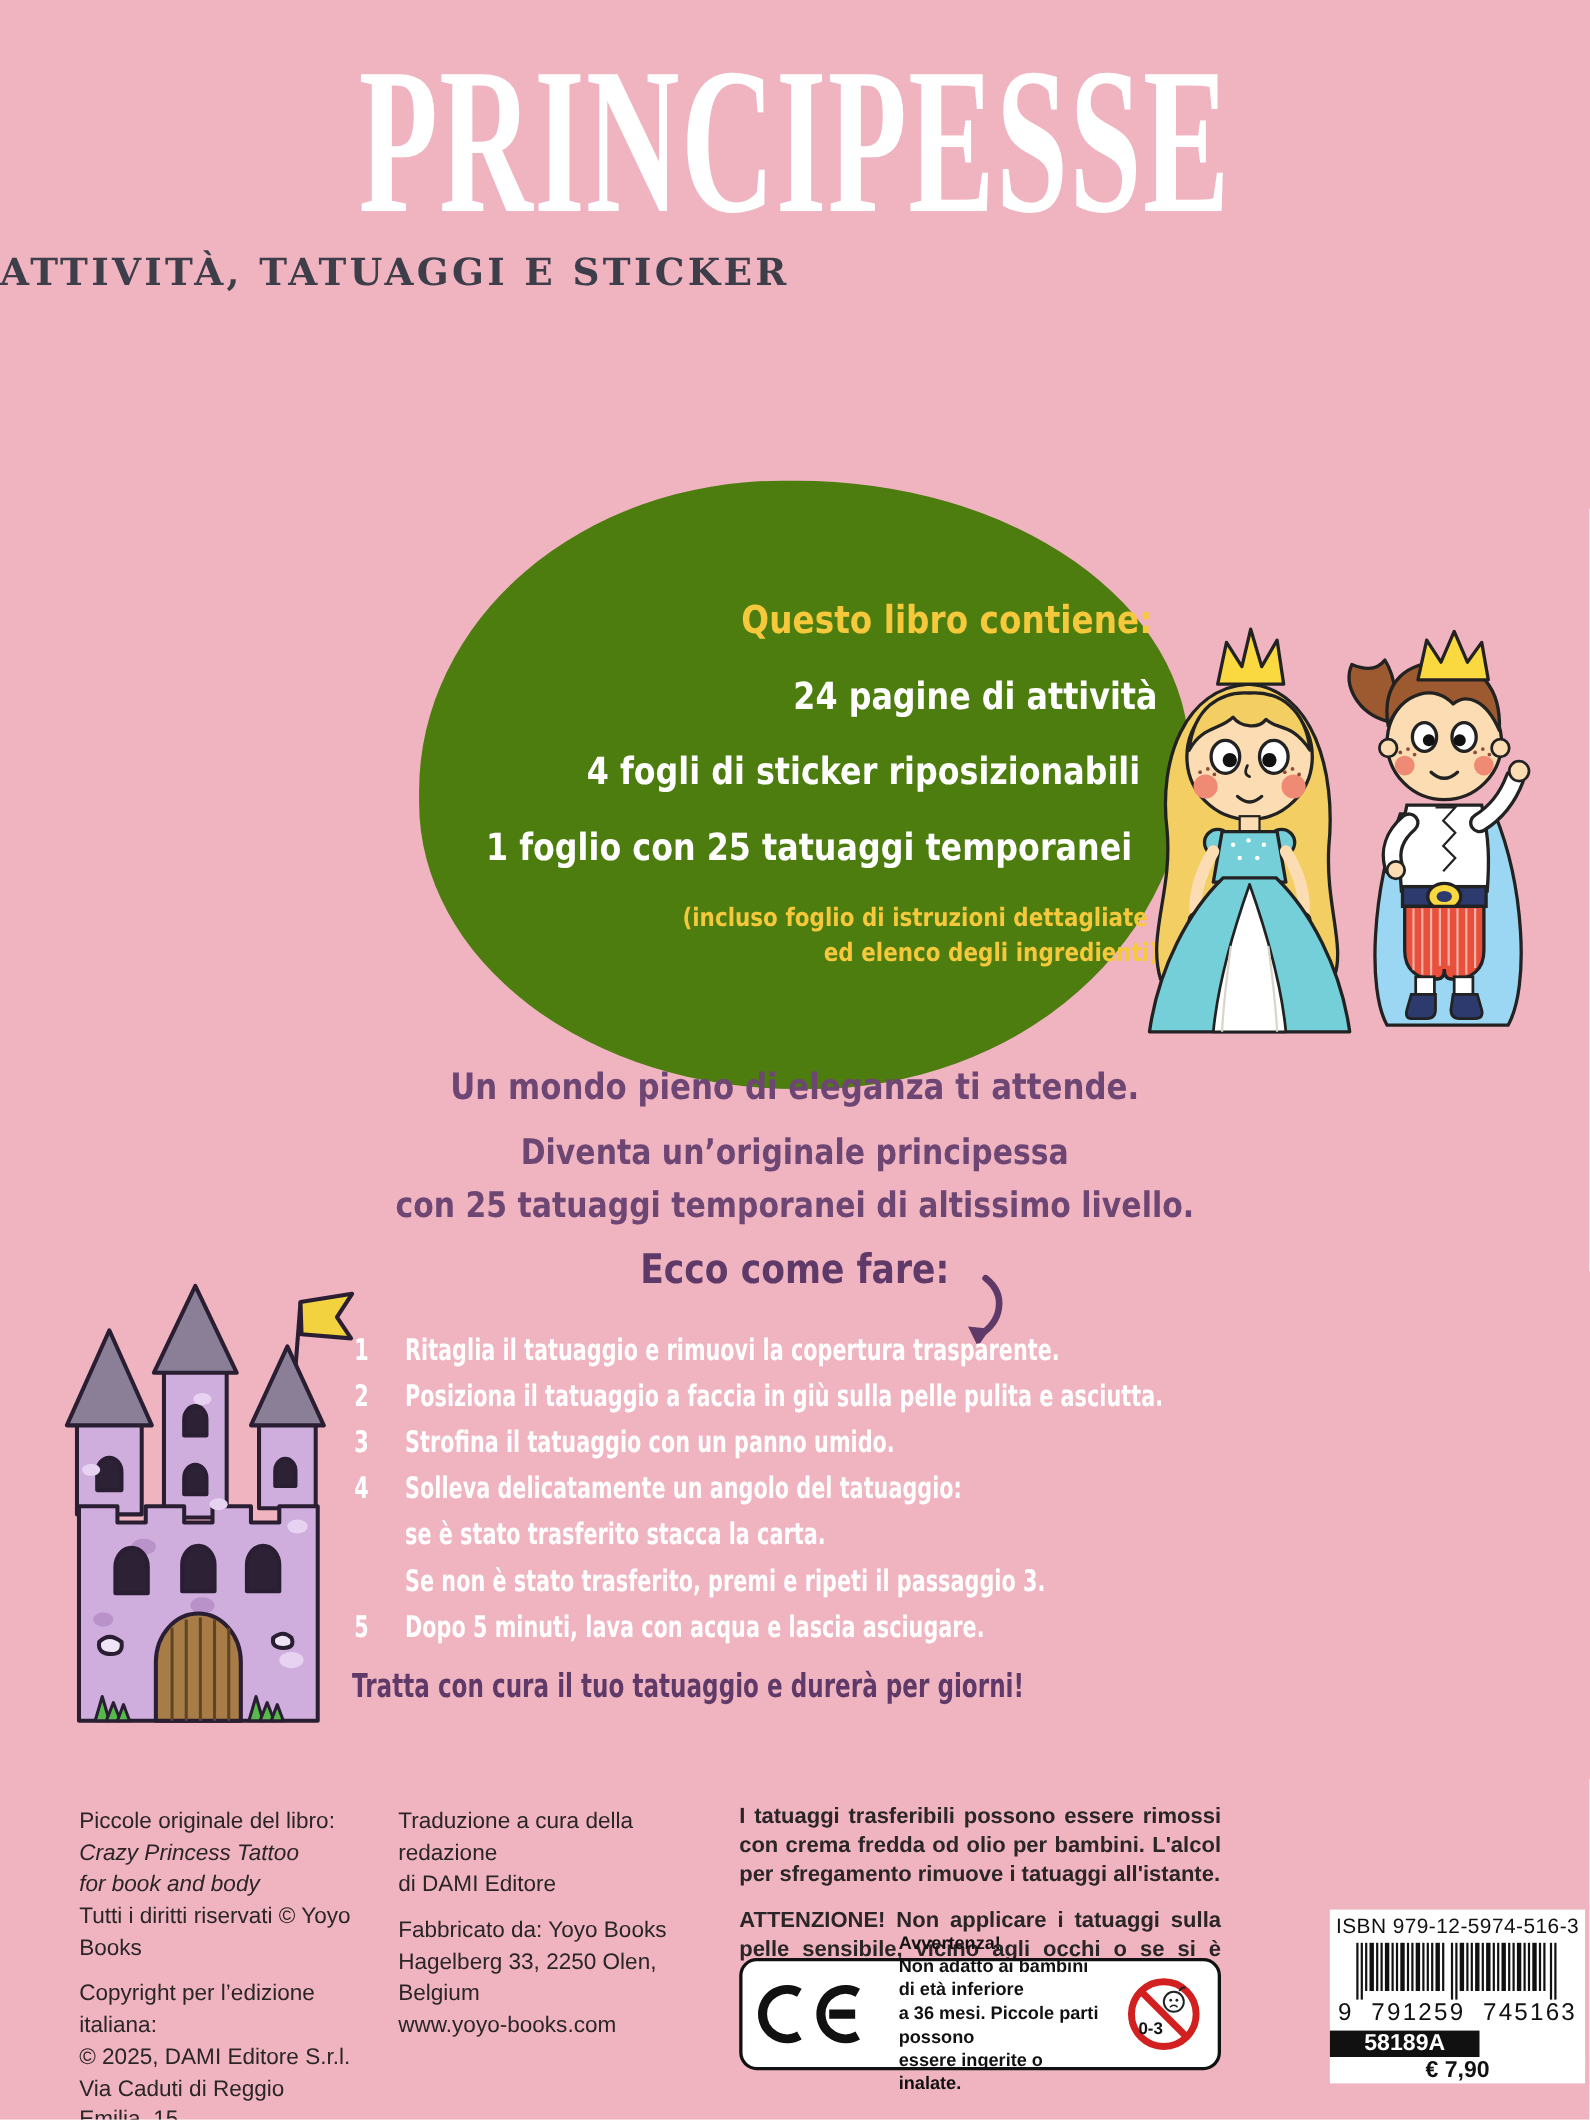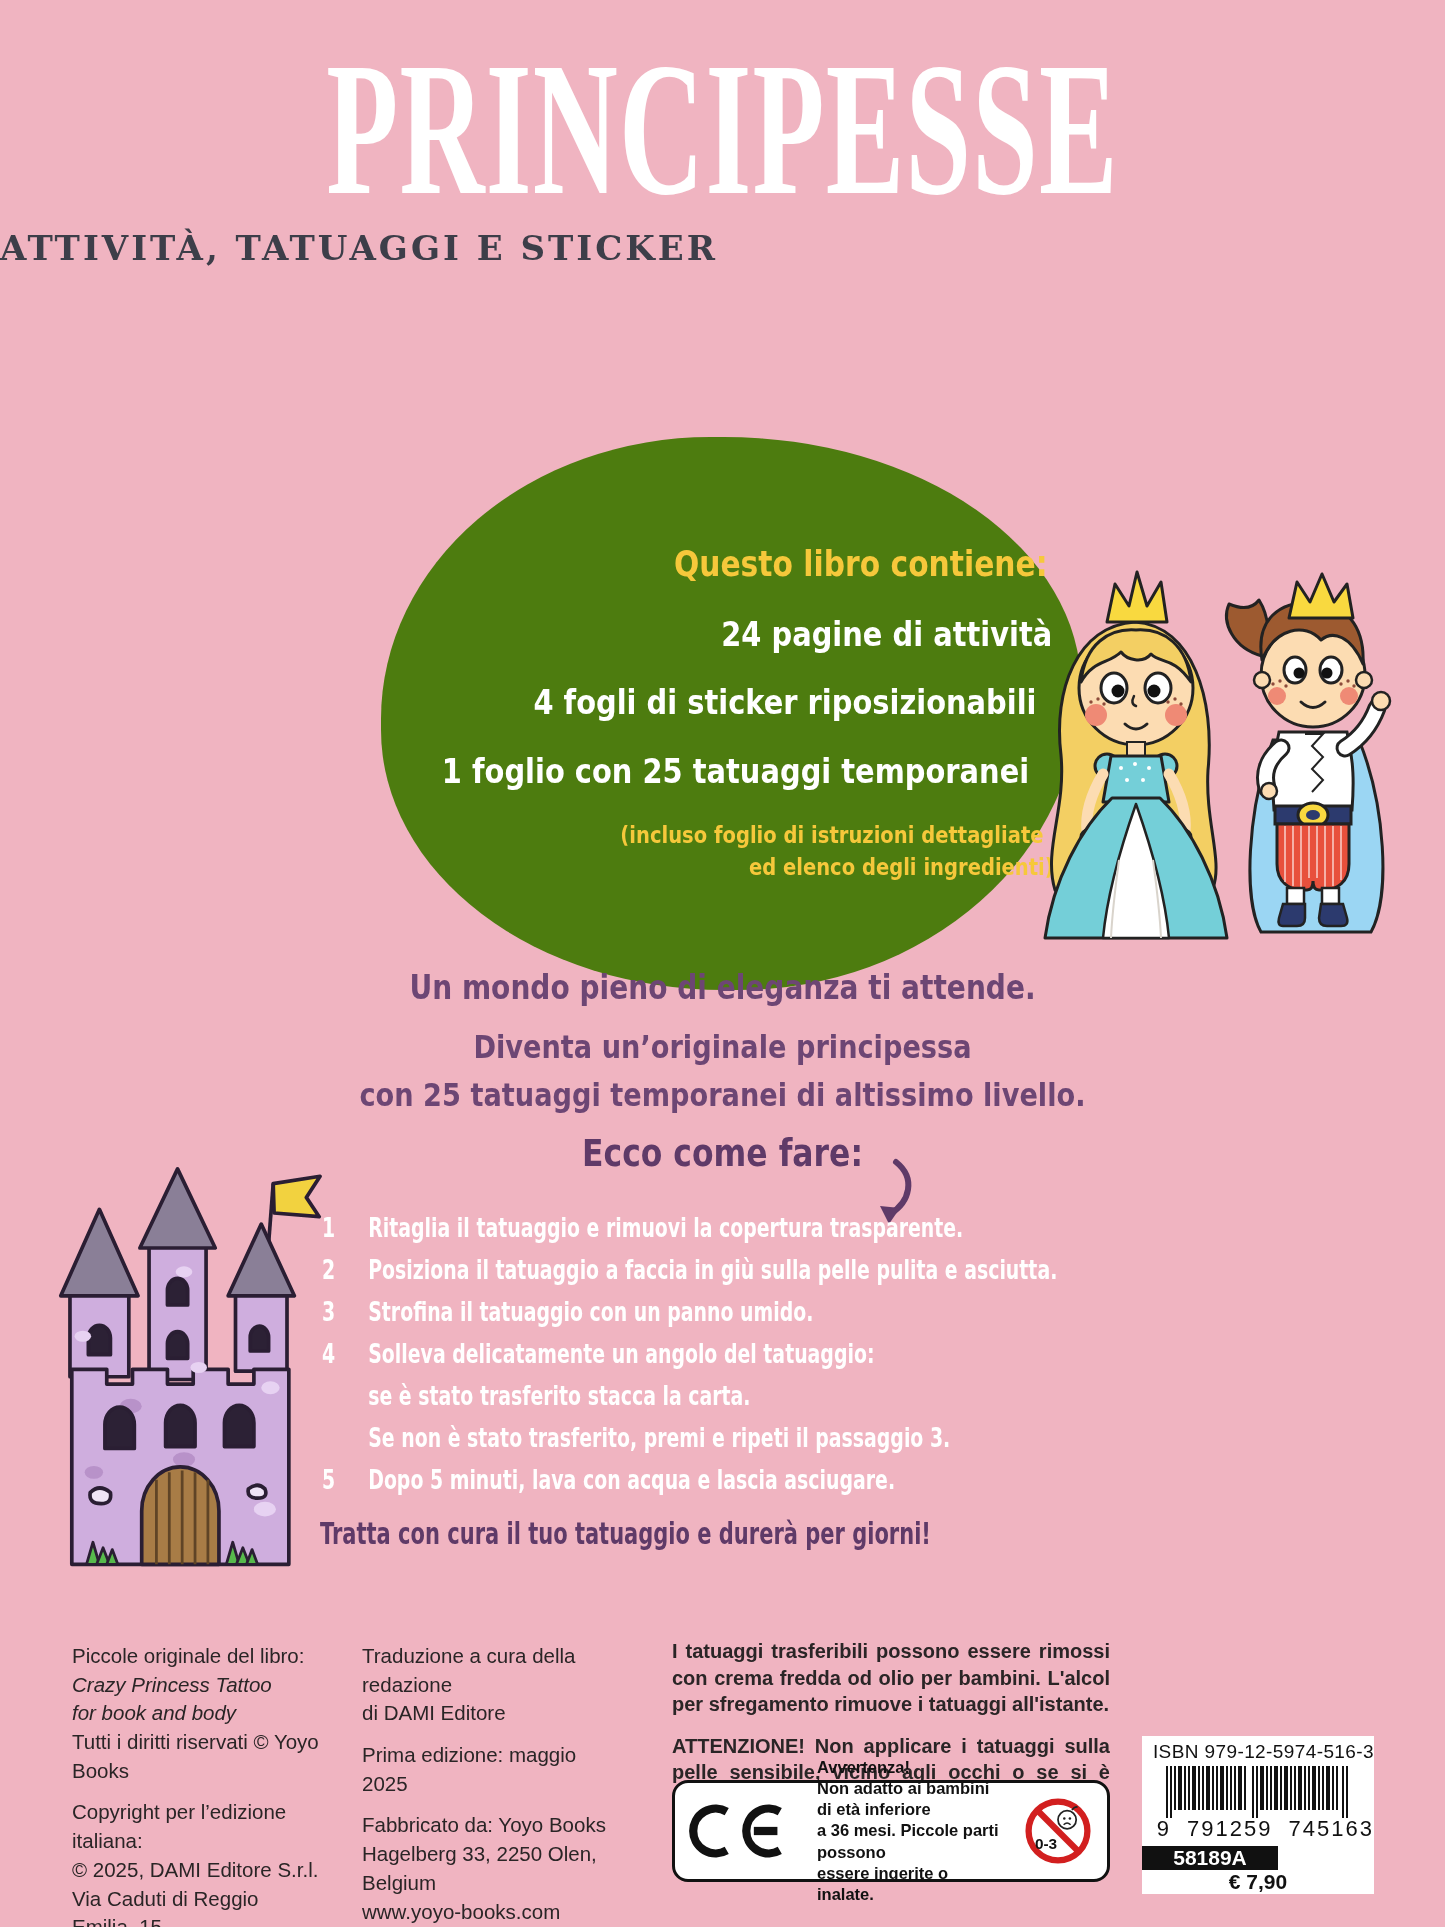--- a/index.html
+++ b/index.html
@@ -59,22 +59,22 @@
   .col-right p{margin:0 0 15px 0;}
 
   
   .ce-box{position:absolute;left:672px;top:1780px;width:438px;height:102px;background:#ffffff;
           border:3px solid #111;border-radius:16px;box-sizing:border-box;
           display:flex;align-items:center;gap:16px;padding:0 14px;}
   .ce-text{flex:1;font-family:"Liberation Sans",sans-serif;font-weight:bold;font-size:16.5px;
            line-height:1.28;color:#111;}
 
   
-  .barcode-box{position:absolute;left:1142px;top:1736px;width:232px;background:#ffffff;
-               font-family:"Liberation Sans",sans-serif;text-align:right;}
+  .barcode-box{position:absolute;left:1209px;top:1736px;width:232px;background:#ffffff;
+               font-family:"Liberation Sans",sans-serif;text-align:center;}
   .isbn{font-size:19px;color:#111;padding-top:5px;letter-spacing:.4px;}
   .bars{display:block;margin:3px auto 0 auto;}
   .digits{font-size:22px;color:#111;letter-spacing:2px;word-spacing:8px;margin-top:-2px;}
   .price-row{display:flex;height:31px;margin-top:4px;flex-direction:column;}
   .code-cell{width:136px;background:#111;color:#fff;font-weight:bold;font-size:21px;
              display:flex;align-items:center;justify-content:center;}
   .price-cell{flex:1;background:#fff;color:#111;font-weight:bold;font-size:21px;
               display:flex;align-items:center;justify-content:center;}
 </style>
 </head>
@@ -268,23 +268,20 @@
       <span class="line">© 2025, DAMI Editore S.r.l.</span>
       <span class="line">Via Caduti di Reggio Emilia, 15</span>
 
     </p>
   </div>
 
   <div class="colophon col-mid">
     <p>
       <span class="line">Traduzione a cura della redazione</span>
       <span class="line">di DAMI Editore</span>
-    </p>
-    <p>
-      <span class="line">Prima edizione: maggio 2025</span>
     </p>
     <p>
       <span class="line">Fabbricato da: Yoyo Books</span>
       <span class="line">Hagelberg 33, 2250 Olen, Belgium</span>
       <span class="line">www.yoyo-books.com</span>
     </p>
 
   </div>
 
   <div class="colophon col-right">

